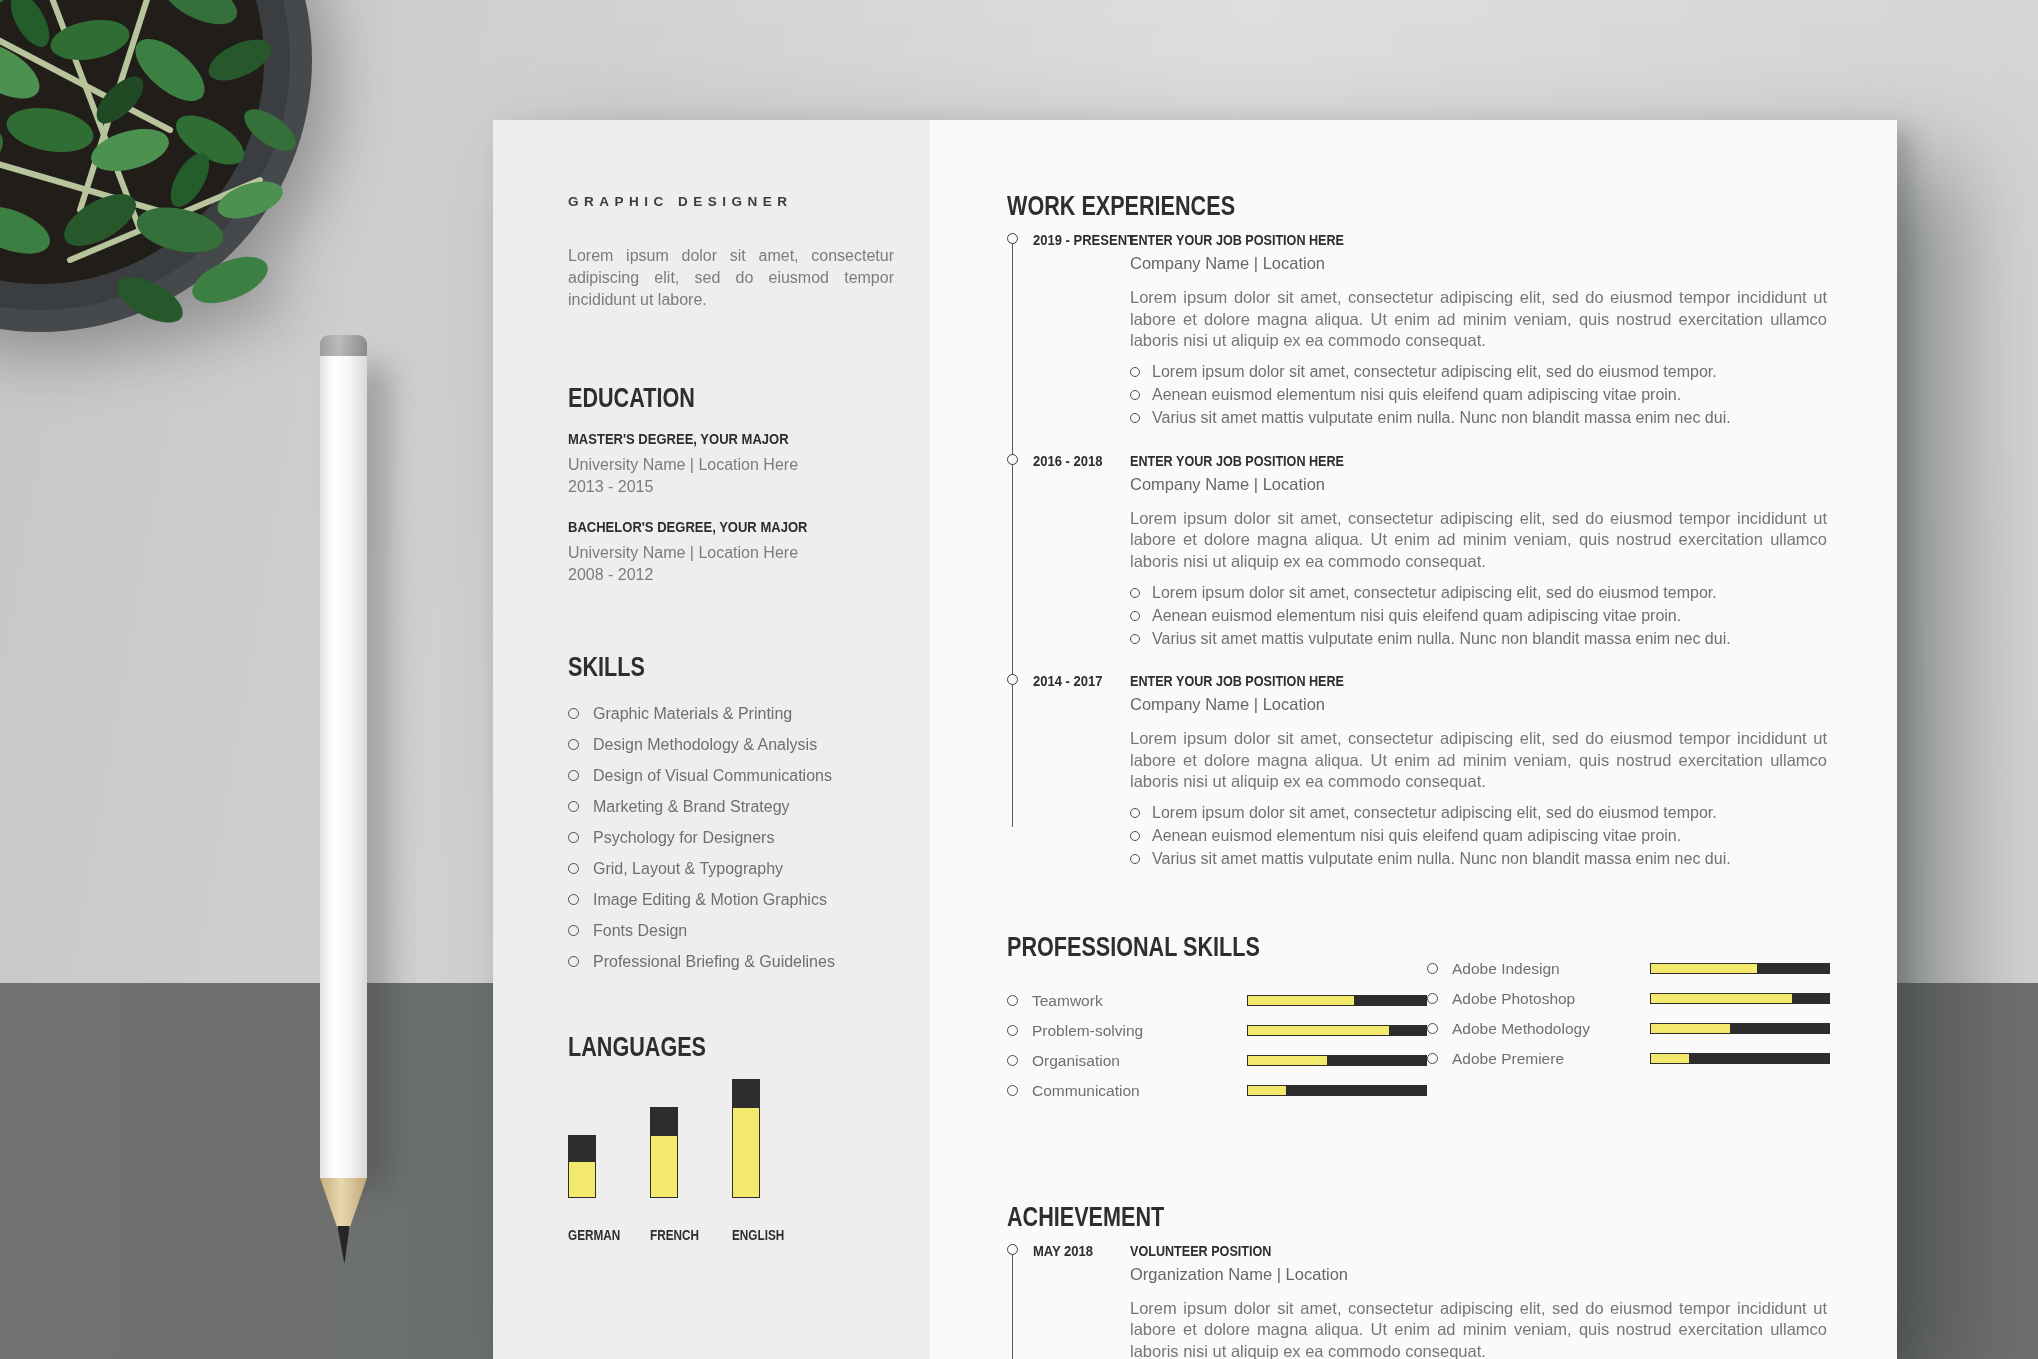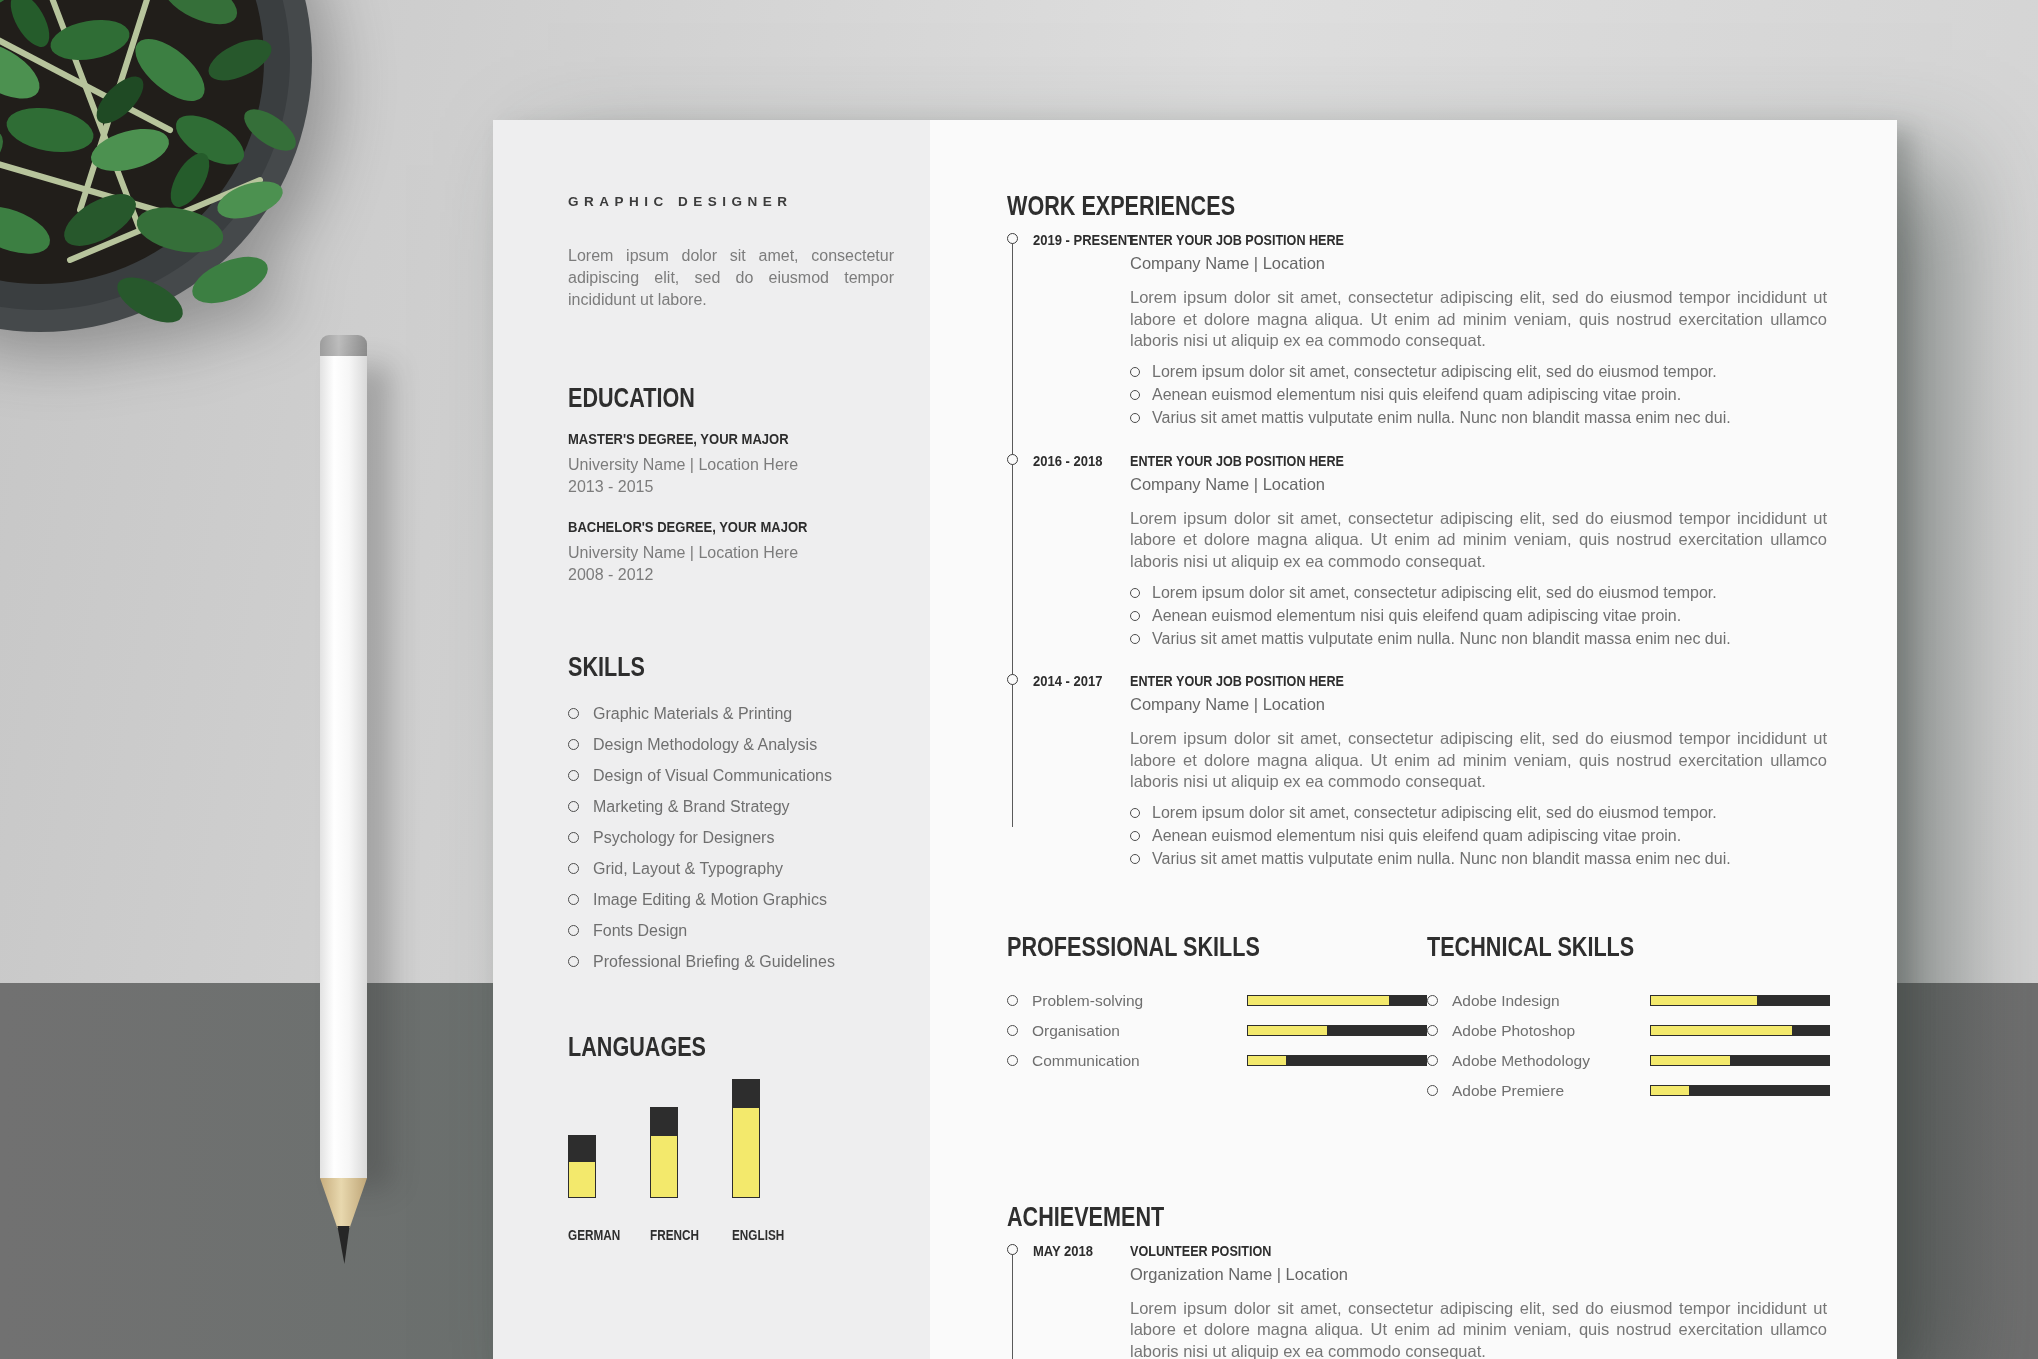--- a/index.html
+++ b/index.html
@@ -323,20 +323,27 @@
             </div>
           </article>
 
       </div>
 
       <div class="skills-grid">
         <div>
           <h2 class="m-head"><span class="cond">PROFESSIONAL SKILLS</span></h2>
           <div class="bar-rows">
 
+              <div class="bar-row">
+                <span class="ring"></span>
+                <span class="bar-label">Teamwork</span>
+                <div class="track">
+                  <div class="fill" style="width: 60%;"></div>
+                </div>
+              </div>
 
               <div class="bar-row">
                 <span class="ring"></span>
                 <span class="bar-label">Problem-solving</span>
                 <div class="track">
                   <div class="fill" style="width: 80%;"></div>
                 </div>
               </div>
 
               <div class="bar-row">
@@ -351,21 +358,20 @@
                 <span class="ring"></span>
                 <span class="bar-label">Communication</span>
                 <div class="track">
                   <div class="fill" style="width: 22%;"></div>
                 </div>
               </div>
 
           </div>
         </div>
         <div>
-          <h2 class="m-head"><span class="cond">TECHNICAL SKILLS</span></h2>
           <div class="bar-rows">
 
               <div class="bar-row">
                 <span class="ring"></span>
                 <span class="bar-label">Adobe Indesign</span>
                 <div class="track">
                   <div class="fill" style="width: 60%;"></div>
                 </div>
               </div>
 

